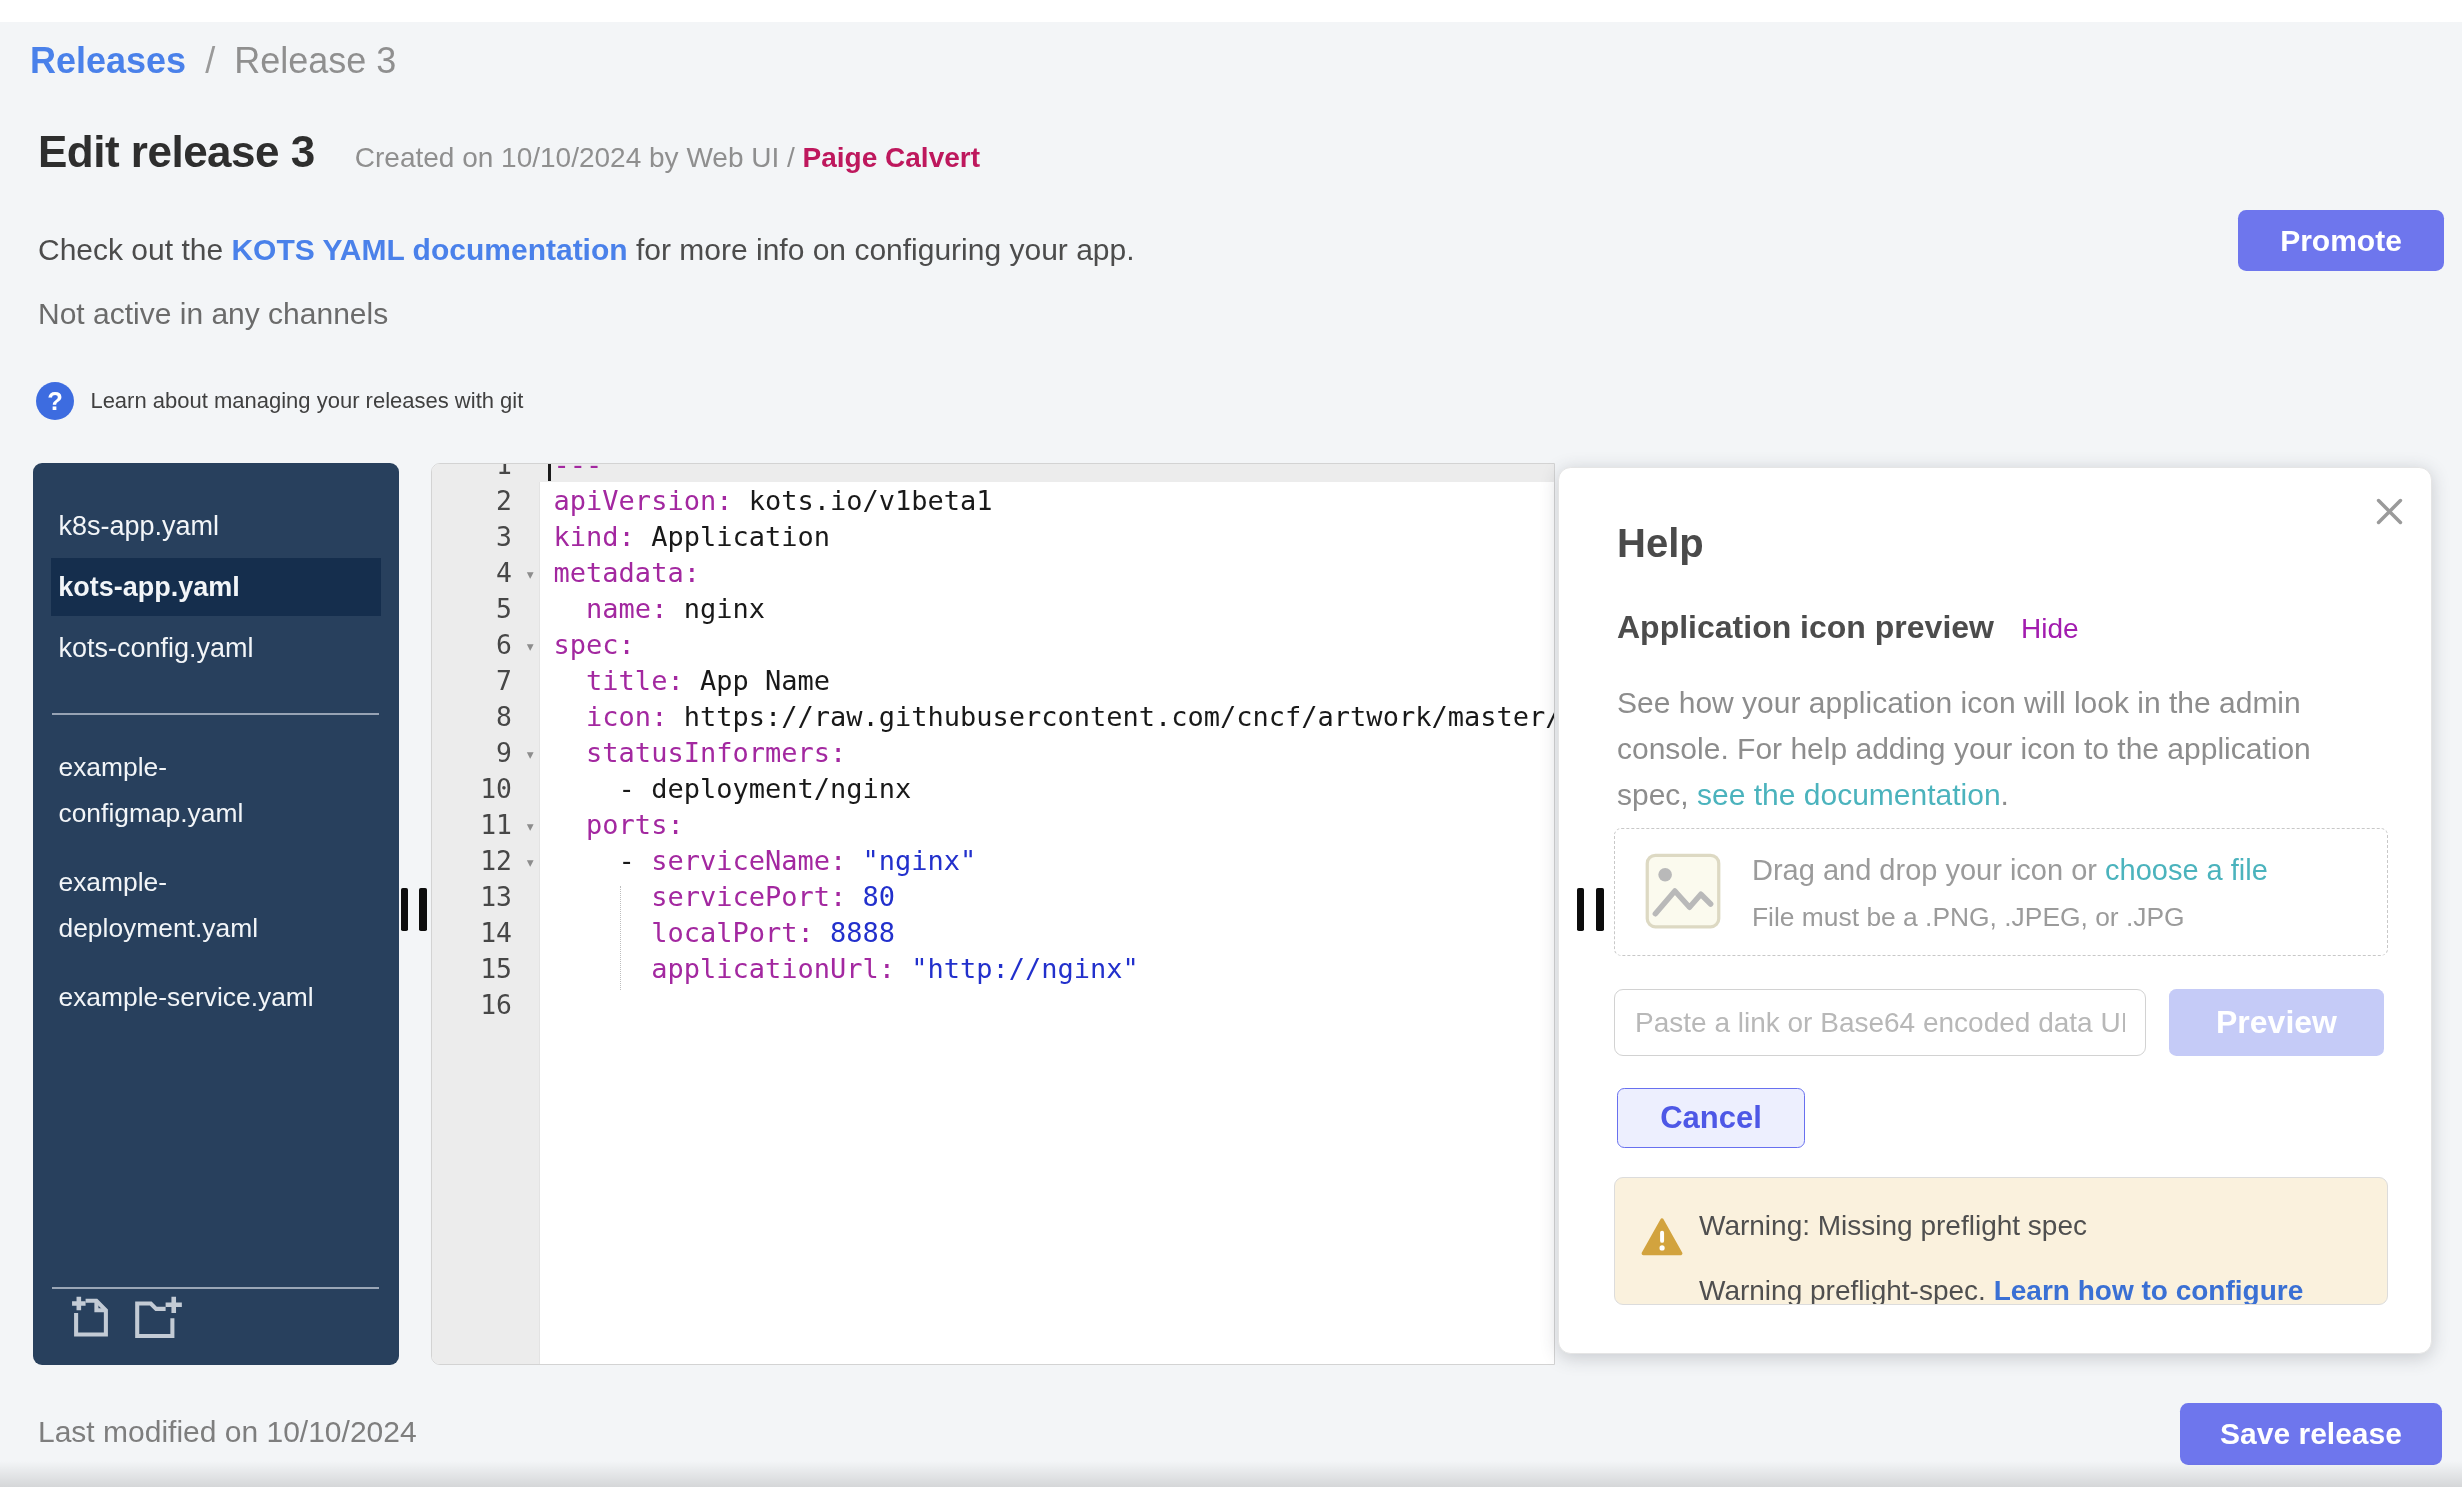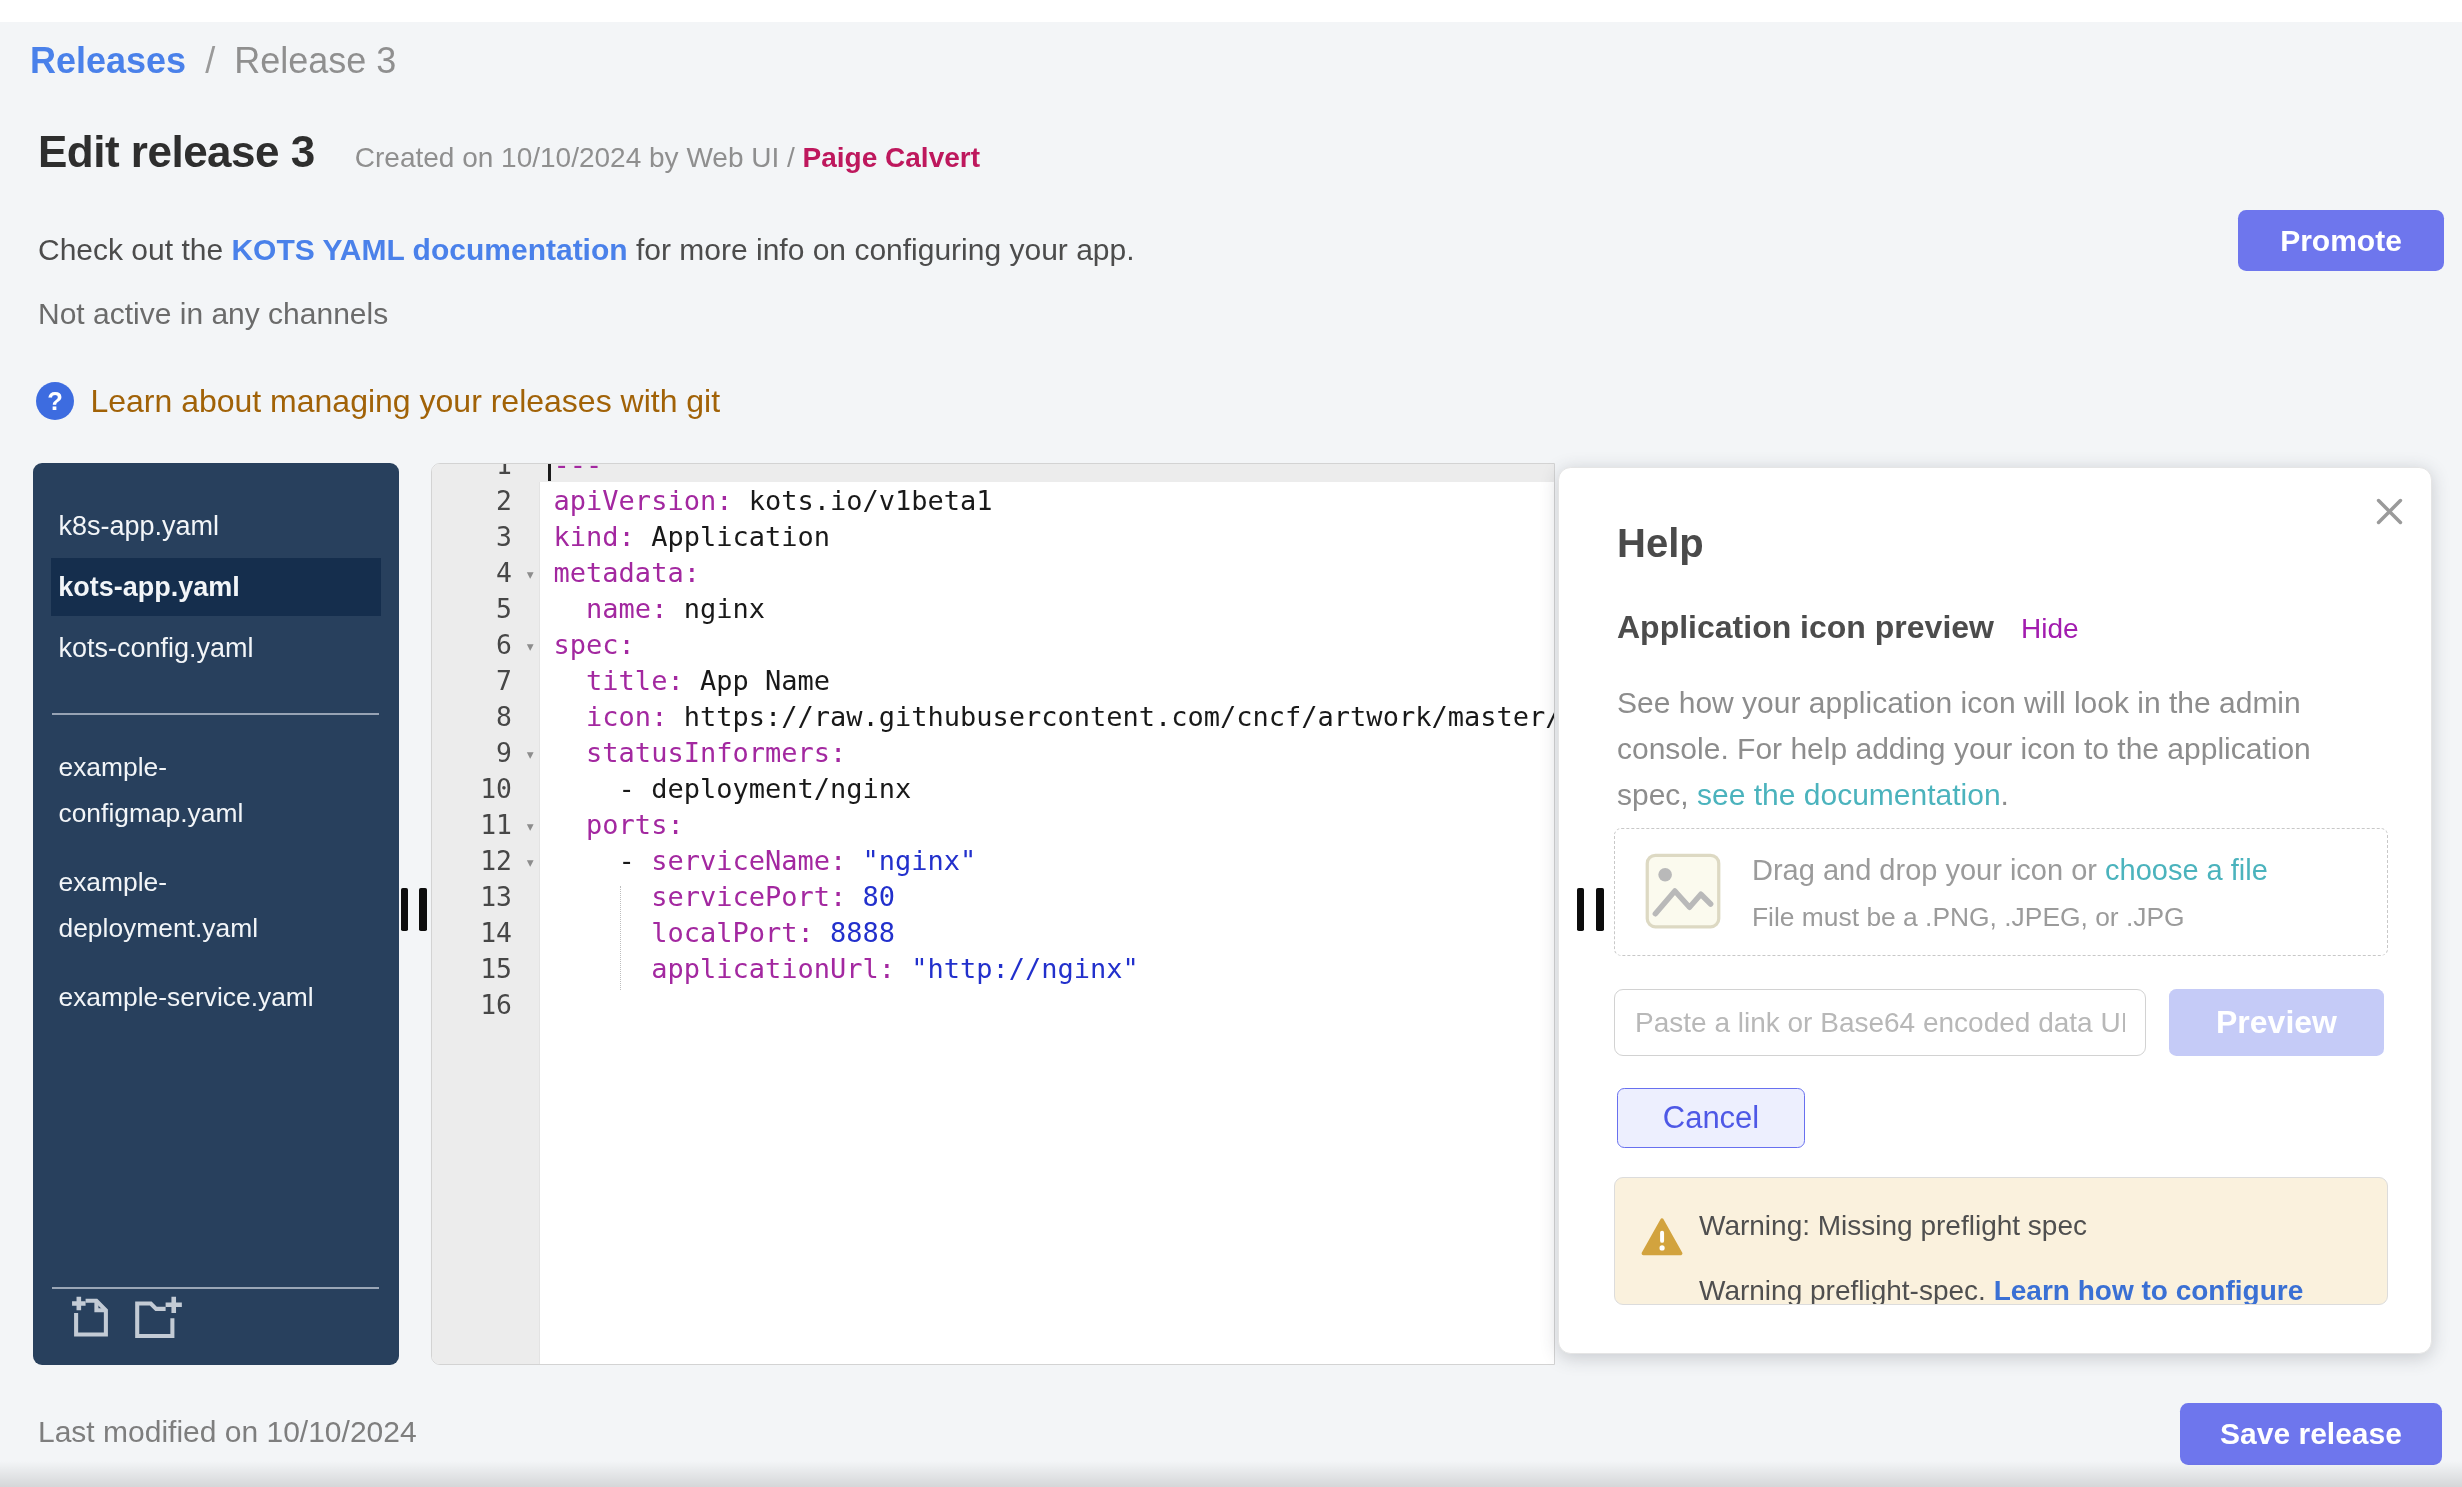--- a/index.html
+++ b/index.html
@@ -30,21 +30,21 @@
   .btn{display:flex;align-items:center;justify-content:center;border-radius:8.2px;cursor:pointer;
        box-sizing:border-box;}
   .btn-promote{left:2238px;top:210px;width:206px;height:61px;background:#6e76ed;
        color:#fff;font-size:30px;font-weight:700;}
   .btn-save{left:2180px;top:1403px;width:262px;height:62px;background:#6e76ed;
        color:#fff;font-size:30px;font-weight:700;}
 
   .git-row{left:36px;top:382px;display:flex;align-items:center;cursor:pointer;}
   .git-q{width:38px;height:38px;border-radius:50%;background:#3d6ce0;color:#fff;
        font-size:25.5px;font-weight:700;display:flex;align-items:center;justify-content:center;}
-  .git-label{margin-left:16.4px;font-size:32px;color:#a16207;}
+  .git-label{margin-left:16.4px;font-size:22px;color:#404040;}
 
   
   .sidebar{left:33px;top:463px;width:366px;height:902px;background:#28405d;border-radius:9px;
        color:#f2f5f8;font-size:27px;box-sizing:border-box;padding-top:31px;}
   .ft-item{padding-left:25.5px;height:64px;line-height:64px;cursor:pointer;white-space:nowrap;}
   .ft-item.selected{background:#152e4d;margin:0 18px;padding-left:7.3px;height:58px;line-height:58px;
        font-weight:700;}
   .ft-divider{height:1.8px;background:#97a3b4;margin:33px 20px 29px 19px;}
   .ft-file{padding-left:25.5px;width:280px;line-height:46px;margin-bottom:23px;cursor:pointer;
        overflow-wrap:break-word;font-size:26.4px;}
@@ -93,21 +93,21 @@
   .dz-line1 .teal{color:#4bb3bd;cursor:pointer;}
   .dz-line2{left:137px;top:73px;font-size:26.4px;color:#9b9b9b;}
 
   .icon-input{left:55px;top:521px;width:532px;height:67px;border:1.8px solid #d2d2d2;border-radius:9px;
        box-sizing:border-box;padding:0 20px;font-size:28px;color:#4a4a4a;outline:none;
        font-family:"Liberation Sans",sans-serif;}
   .icon-input::placeholder{color:#b8b8b8;}
   .btn-preview{left:610px;top:521px;width:215px;height:67px;background:#c5cbf7;border-radius:7.3px;
        color:#fff;font-size:32px;font-weight:700;}
   .btn-cancel{left:58px;top:620px;width:188px;height:60px;background:#edeffe;border:1.8px solid #6870ef;
-       border-radius:7.3px;color:#4e58e6;font-size:31px;font-weight:400;}
+       border-radius:7.3px;color:#4e58e6;font-size:31px;font-weight:700;}
 
   .warnbox{left:55px;top:709px;width:774px;height:128px;background:#faf1dd;border:0.9px solid #dcdcdc;
        border-radius:9px;box-sizing:border-box;overflow:hidden;}
   .warn-icon{left:25.5px;top:40px;}
   .warn-t1{left:84px;top:32px;font-size:28px;color:#4f4f4f;}
   .warn-t2{left:84px;top:97px;font-size:28px;color:#4f4f4f;white-space:nowrap;}
   .warn-t2 .wlink{color:#3a70d4;font-weight:600;cursor:pointer;}
 
   .last-modified{left:38px;top:1415px;font-size:30px;color:#7e7e7e;}
 </style>

